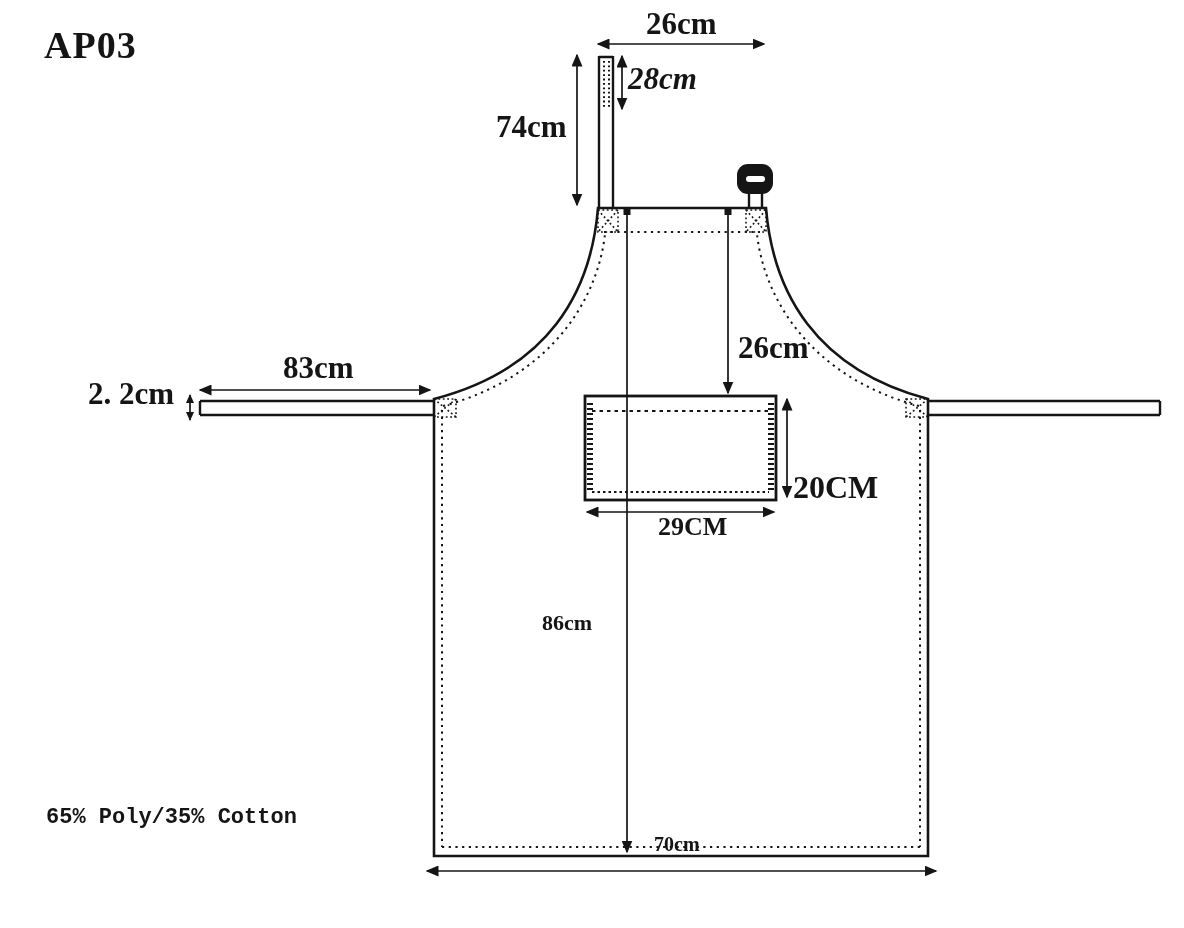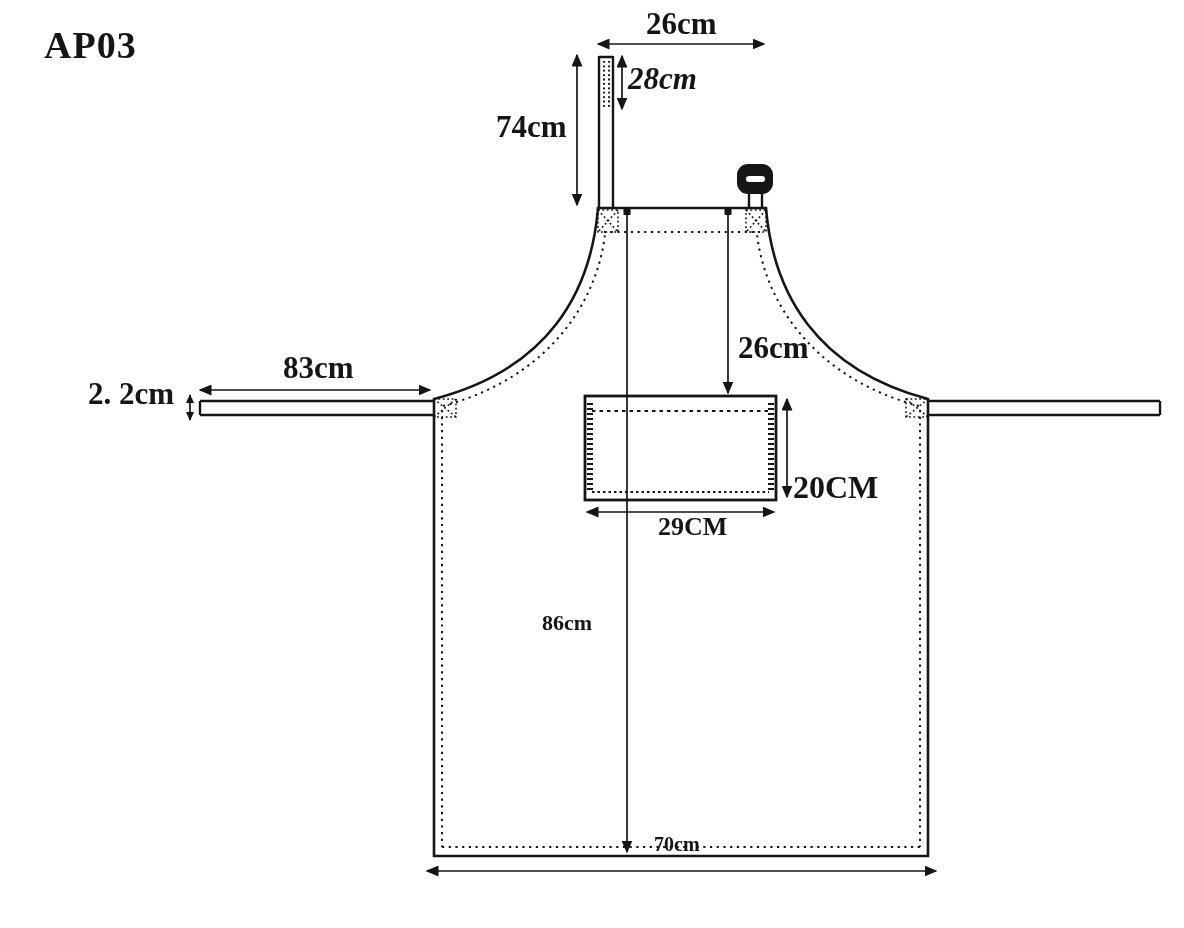--- a/index.html
+++ b/index.html
@@ -133,18 +133,19 @@
   <div class="lbl lbl-strap">74cm</div>
   <div class="lbl lbl-tielen">83cm</div>
   <div class="lbl lbl-tiew">2. 2cm</div>
   <div class="lbl lbl-b2p">26cm</div>
   <div class="lbl lbl-pockh">20CM</div>
   <div class="lbl lbl-pockw">29CM</div>
   <div class="lbl lbl-len">86cm</div>
   <div class="lbl lbl-hem">70cm</div>
 
   <div class="desc">
+    <div>65% Poly/35% Cotton</div>
     
     
     
   </div>
 
 </div>
 
 </body></html>

